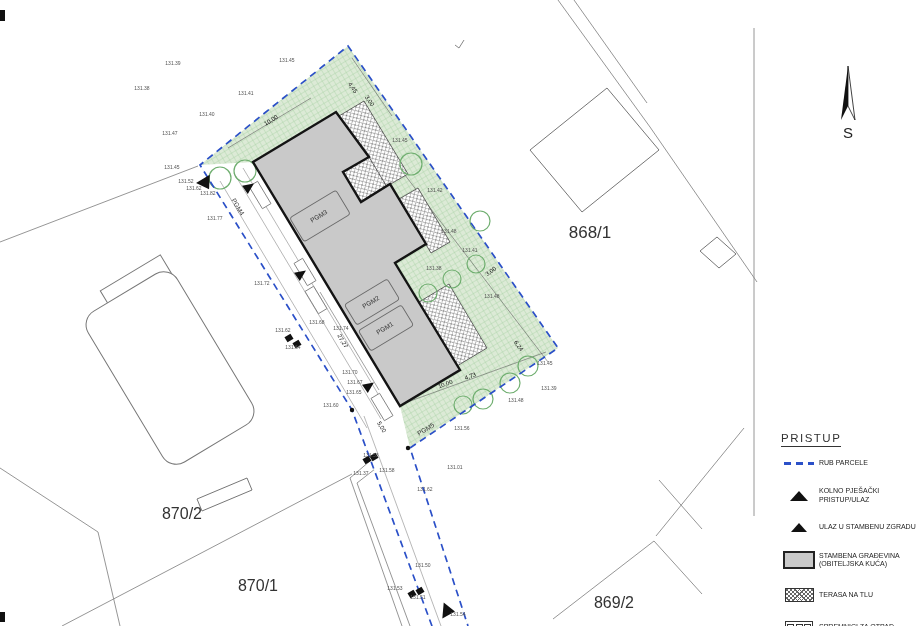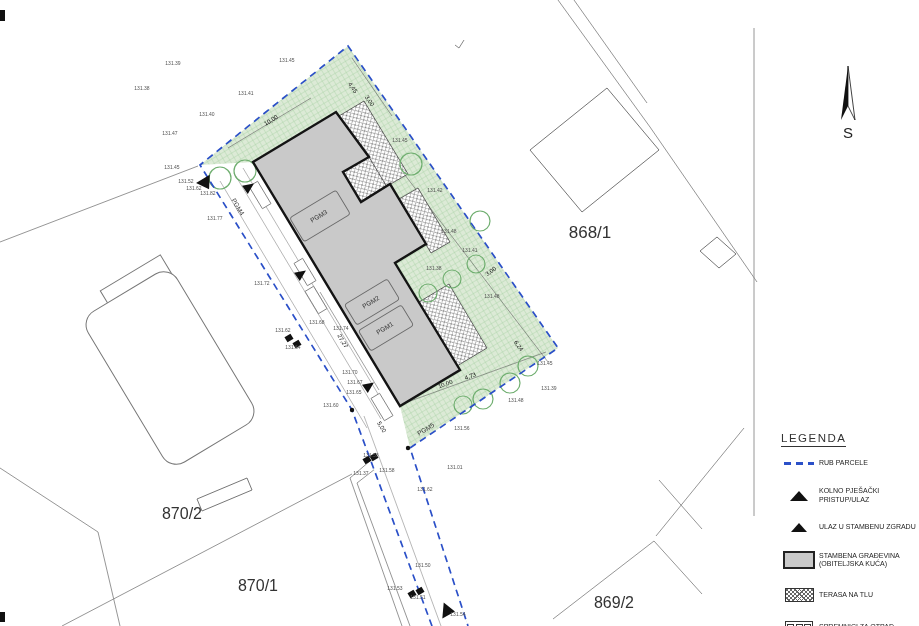--- a/index.html
+++ b/index.html
@@ -205,21 +205,21 @@
       </g>
 </svg>
 
 <svg class="north" width="40" height="90">
   <polygon points="18,8 11,62 18,48" fill="#111"></polygon>
   <polygon points="18,8 25,62 18,48" fill="#fff" stroke="#111" stroke-width="0.8"></polygon>
   <text x="13" y="80" font-size="15" fill="#222">S</text>
 </svg>
 
 <div class="legend">
-  <div class="legend-title">LEGENDA</div>
+  <div class="legend-title">PRISTUP</div>
 
   <div class="lrow">
     <div class="lsw">
           <div class="sw-dash"></div>
         </div>
     <div class="llab">RUB PARCELE</div>
   </div>
   <div class="lrow">
     <div class="lsw">
           <div class="sw-tri"></div>

